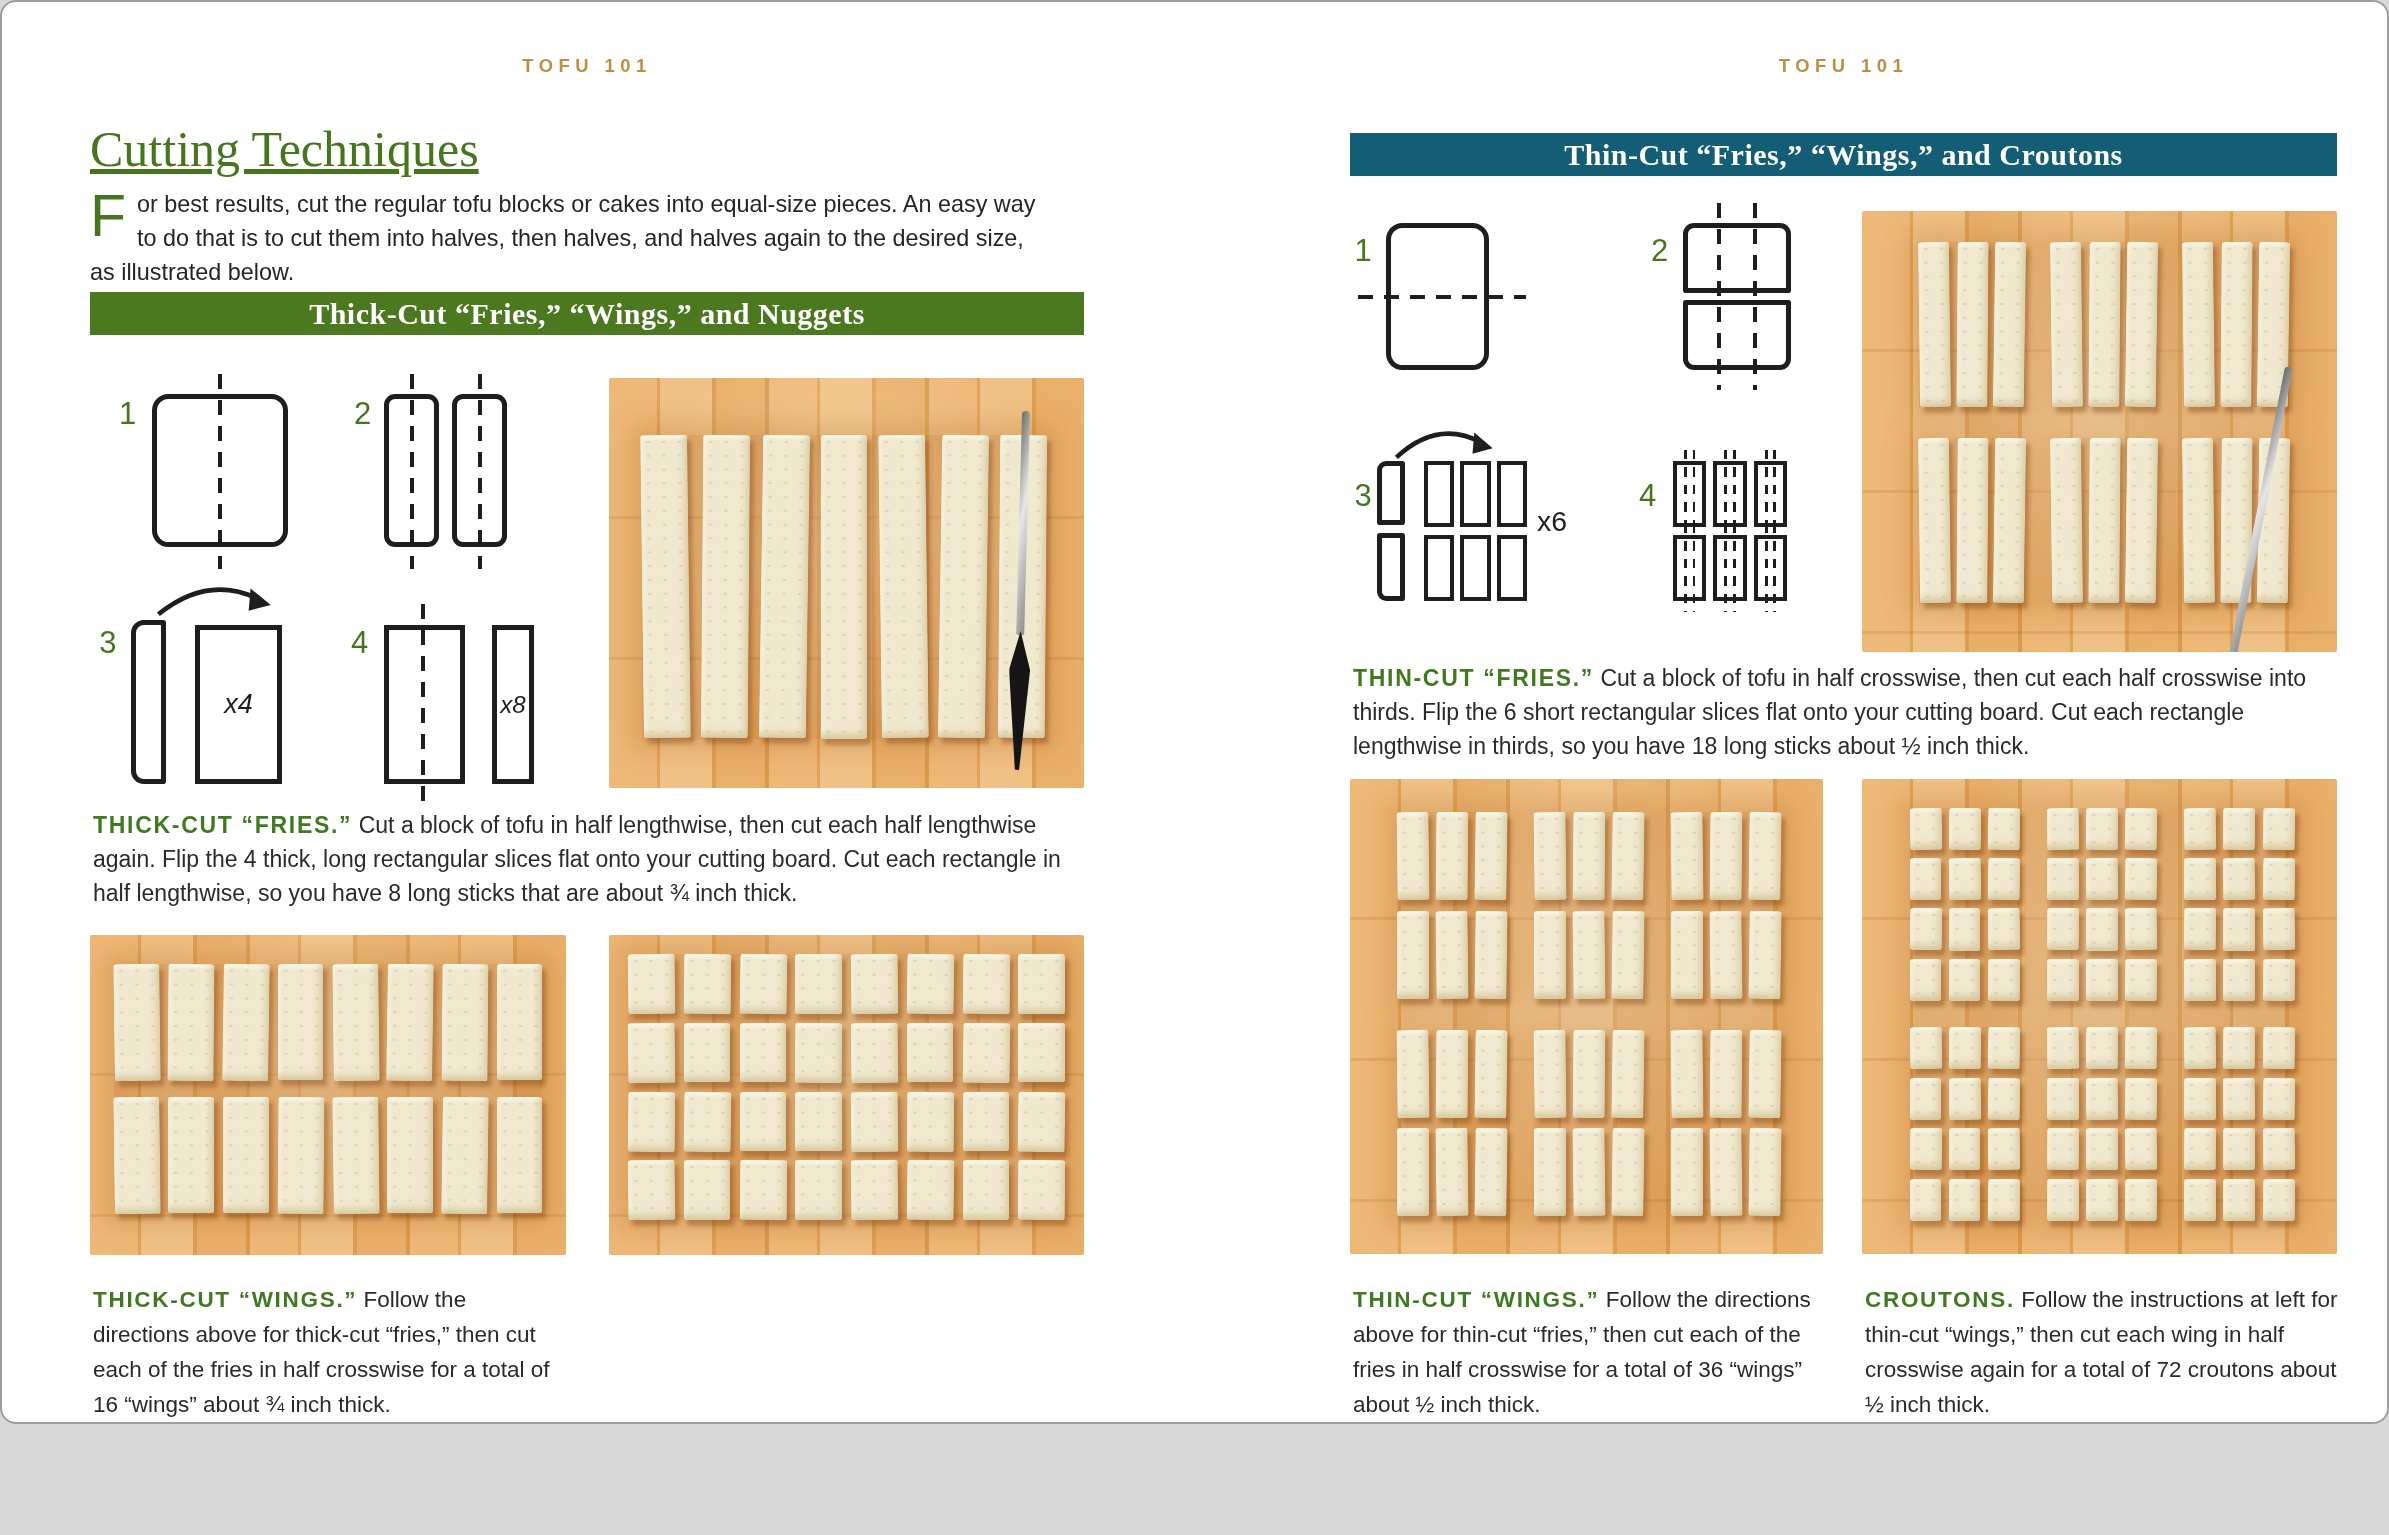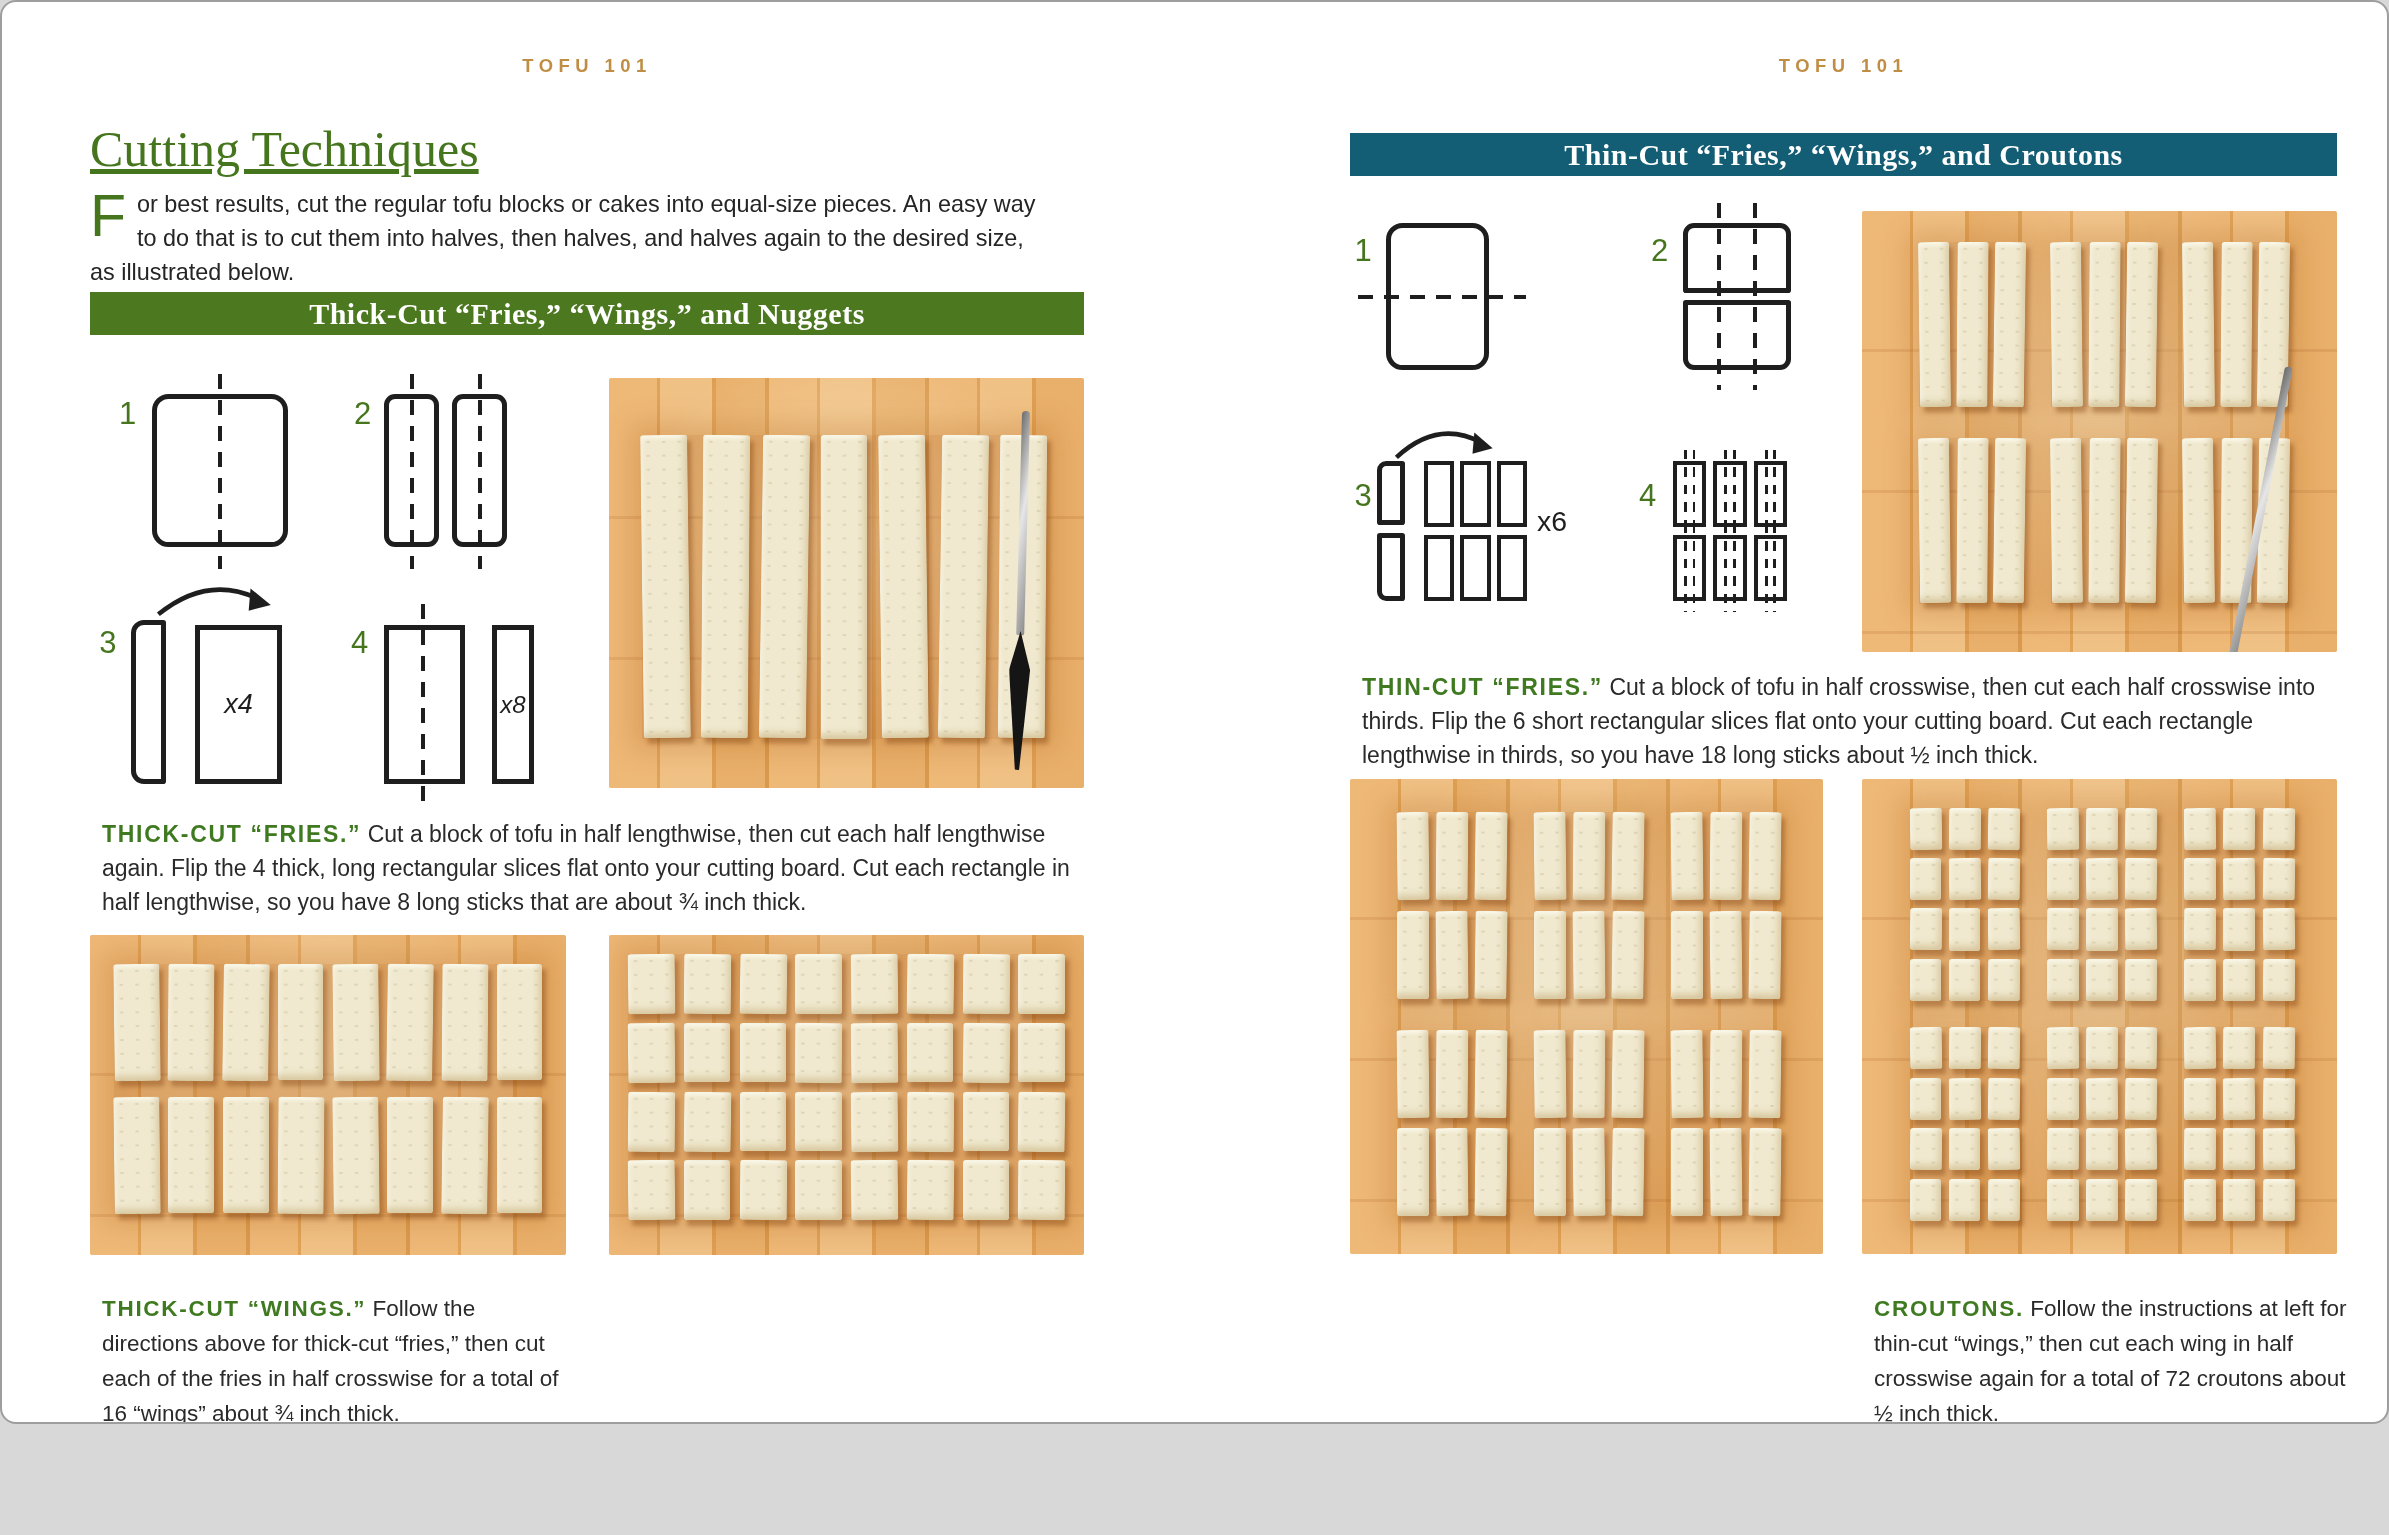--- a/index.html
+++ b/index.html
@@ -50,21 +50,21 @@
   .piece:nth-child(5n+2){transform:rotate(.45deg);}
   .knife{position:absolute;z-index:5;}
   .knife i{display:block;position:absolute;}
   .knife .blade{left:9.2px;top:0;width:8.3px;height:58%;border-radius:4.6px 4.6px 1.8px 1.8px;
     background:linear-gradient(100deg,#6b6b6b,#e6e6e6 45%,#8d8d8d);}
   .knife .handle{left:2.8px;top:57%;width:21px;height:36%;background:#151515;
     clip-path:polygon(50% 0,100% 28%,60% 100%,40% 100%,0 28%);}
   .knife.vertical{right:48px;top:33px;width:27.6px;height:386px;transform:rotate(1.5deg);}
   .knife.diagonal{right:33px;top:156px;width:27.6px;height:515px;transform:rotate(11deg);transform-origin:top center;}
 
-  .caption{position:absolute;margin:12px;font-size:22.5px;line-height:35px;color:#2a2a2a;}
+  .caption{position:absolute;margin:3px;font-size:22.5px;line-height:35px;color:#2a2a2a;}
   .caption.wide{font-size:23px;line-height:34px;}
   .lab{font-weight:700;letter-spacing:1.7px;color:var(--label-green);}
   .folio{position:absolute;text-align:center;font-size:21px;color:#2a2a2a;letter-spacing:1.8px;}
 </style>
 </head>
 <body>
 
 <div class="spread">
 
   <div class="page page-left">
@@ -439,20 +439,24 @@
             <div class="piece"></div>
             <div class="piece"></div>
             <div class="piece"></div>
             <div class="piece"></div>
             <div class="piece"></div>
             <div class="piece"></div>
           </div>
         </div>
       </div>
 
+    <p class="caption" style="left:153px;top:1277px;width:464px;">
+      <span class="lab">THIN-CUT “WINGS.”</span>
+      <span>Follow the directions above for thin-cut “fries,” then cut each of the fries in half crosswise for a total of 36 “wings” about ½ inch thick.</span>
+    </p>
     <p class="caption" style="left:665px;top:1277px;width:475px;">
       <span class="lab">CROUTONS.</span>
       <span>Follow the instructions at left for thin-cut “wings,” then cut each wing in half crosswise again for a total of 72 croutons about ½ inch thick.</span>
     </p>
 
     <div class="folio" style="left:153px;top:1458px;width:987px;">– 9 –</div>
   </div>
 </div>
 
 

